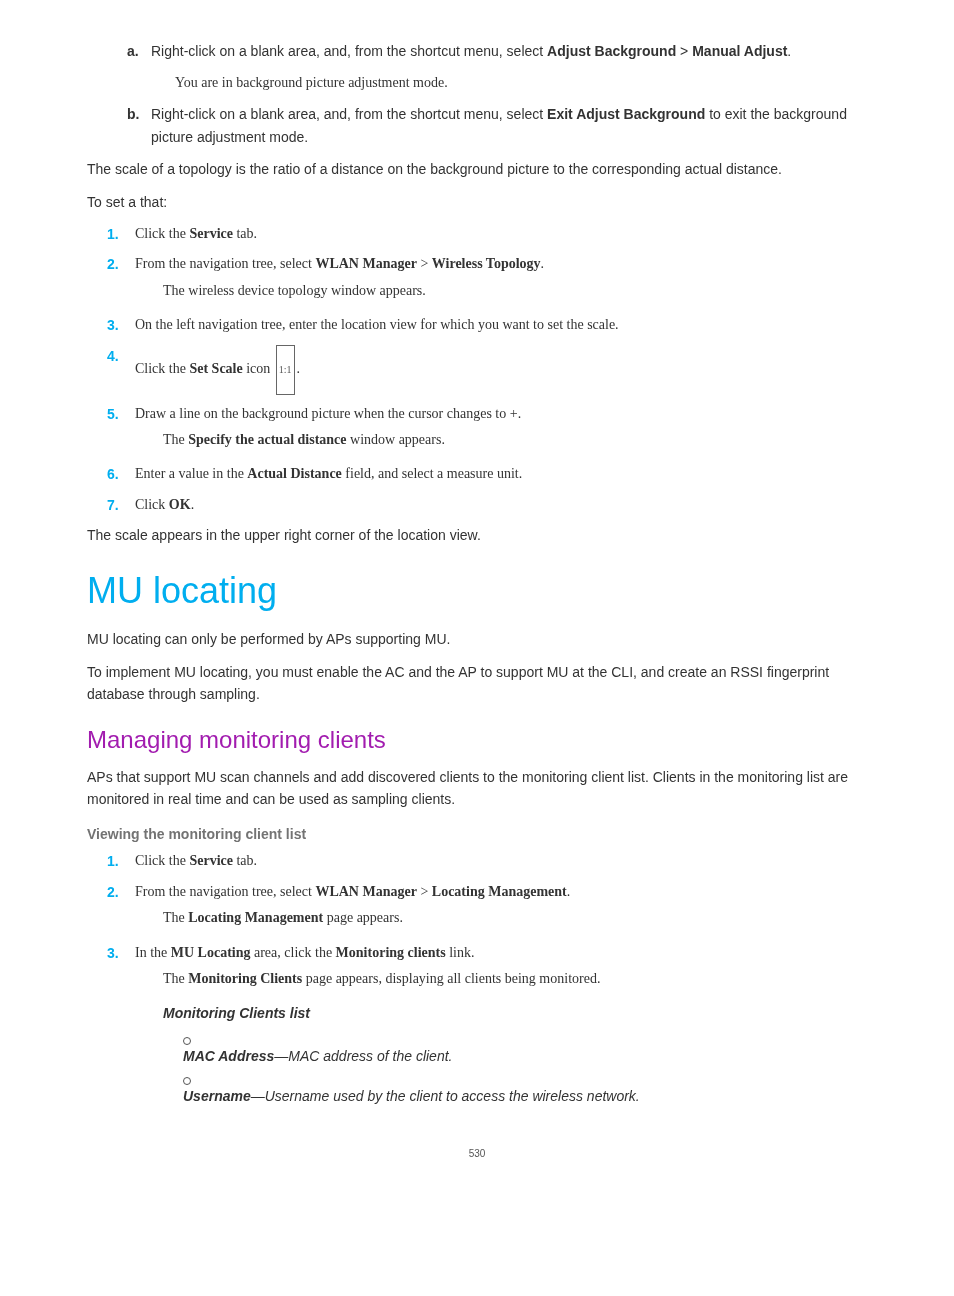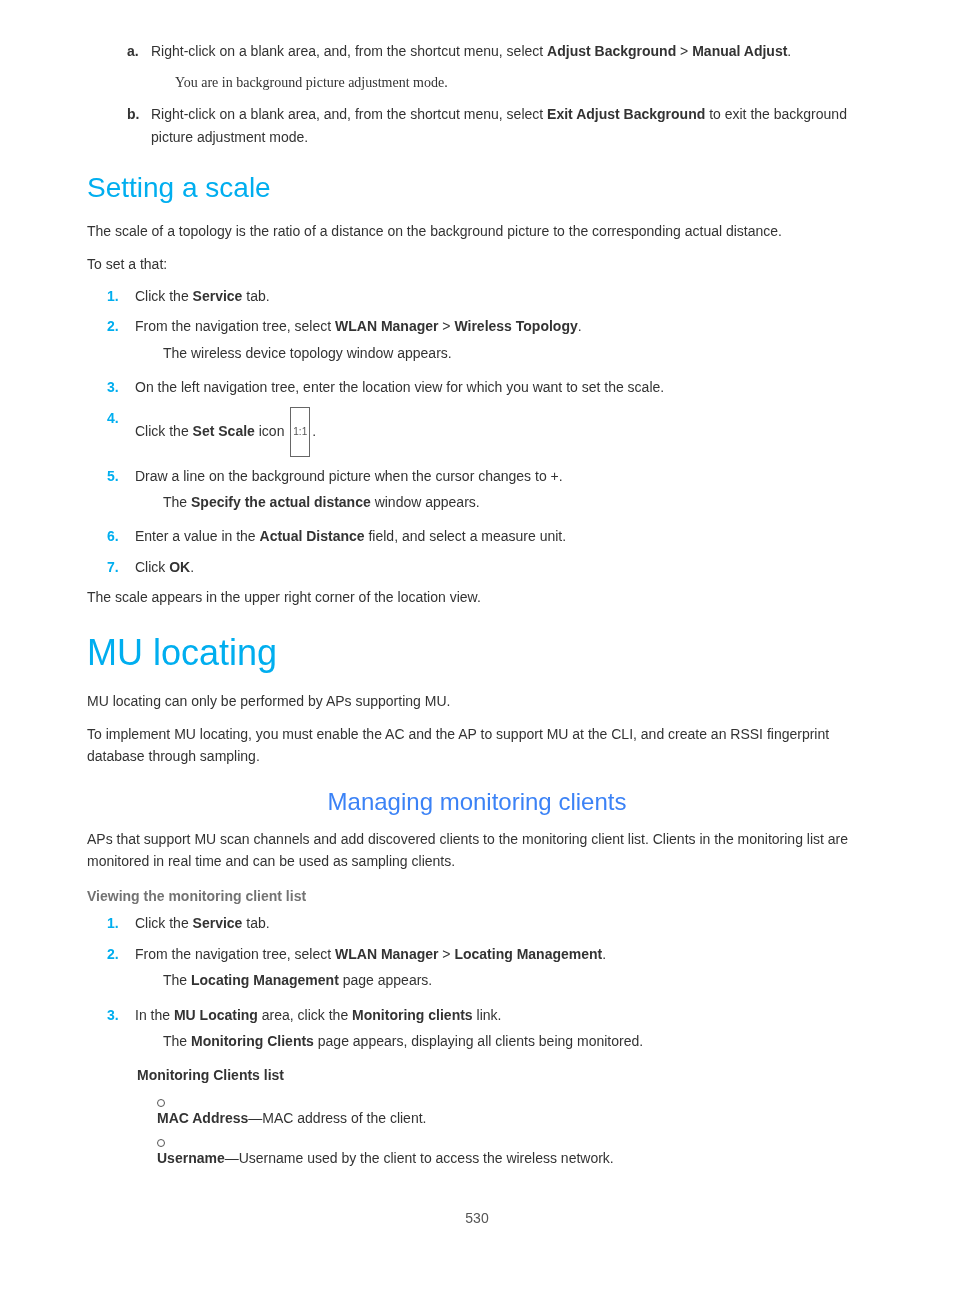--- a/index.html
+++ b/index.html
@@ -35,27 +35,26 @@
     .section-title-blue-large {
       color: #00AEEF;
       font-size: 28px;
       font-weight: 300;
       margin-top: 24px;
       margin-bottom: 16px;
       font-family: Arial, Helvetica, sans-serif;
     }
 
     .section-title-blue-medium {
-      color: #3b82f6;
+      color: #a21caf;
       font-size: 20px;
       font-weight: 400;
       margin-top: 20px;
       margin-bottom: 12px;
       font-family: Arial, Helvetica, sans-serif;
-      text-align: center;
     }
 
     .section-title-blue-sub {
       color: #737373;
       font-size: 14px;
       font-weight: bold;
       margin-top: 16px;
       margin-bottom: 8px;
     }
 
@@ -80,20 +79,21 @@
       font-weight: bold;
       color: #00AEEF;
       min-width: 28px;
       flex-shrink: 0;
     }
 
     .num-content {
       flex: 1;
       color: #333;
       line-height: 1.6;
+      font-family: Liberation Serif, serif;
     }
 
     .sub-indent {
       margin-left: 28px;
       margin-top: 4px;
       margin-bottom: 4px;
       line-height: 1.6;
     }
 
     .bullet-list {
@@ -131,21 +131,21 @@
       padding: 16px 2px;
       vertical-align: middle;
       margin: 0 2px;
       color: #555;
     }
 
     .page-footer {
       text-align: center;
       margin-top: 40px;
       color: #555;
-      font-size: 14px;
+      font-size: 10px;
     }
 
     .top-steps {
       padding-left: 40px;
     }
 
     .ab-item {
       display: flex;
       margin-bottom: 10px;
       line-height: 1.6;
@@ -179,21 +179,20 @@
     <div class="indent-text" style="margin-left:48px; margin-bottom:10px;font-family:Liberation Serif, serif;">You are in background picture adjustment mode.</div>
 
     <div class="ab-item">
       <span class="ab-label">b.</span>
       <span class="ab-content">
         <span>Right-click on a blank area, and, from the shortcut menu, select </span><strong>Exit Adjust Background</strong><span> to exit the background picture adjustment mode.</span>
       </span>
     </div>
   </div>
 
-  <h2 class="section-title-blue-large">Setting a scale</h2>
 
   <p class="body-text">The scale of a topology is the ratio of a distance on the background picture to the corresponding actual distance.</p>
   <p class="body-text">To set a that:</p>
 
   <div class="numbered-list">
 
     <div class="numbered-item">
       <span class="num-label">1.</span>
       <span class="num-content">
         <span>Click the </span><strong>Service</strong><span> tab.</span>
@@ -281,21 +280,21 @@
       <span class="num-label">3.</span>
       <span class="num-content">
         <span>In the </span><strong>MU Locating</strong><span> area, click the </span><strong>Monitoring clients</strong><span> link.</span>
         <div class="sub-indent">
           <span>The </span><strong>Monitoring Clients</strong><span> page appears, displaying all clients being monitored.</span>
         </div>
       </span>
     </div>
   </div>
 
-  <div class="sub-indent" style="margin-left:50px;">
+  <div class="sub-indent" style="margin-left:76px;font-style:italic;">
     <strong>Monitoring Clients list</strong>
     <ul class="bullet-list">
       <li>
         <span class="bullet-circle"></span>
         <span class="bullet-text">
           <strong>MAC Address</strong><span>—MAC address of the client.</span>
         </span>
       </li>
       <li>
         <span class="bullet-circle"></span>

